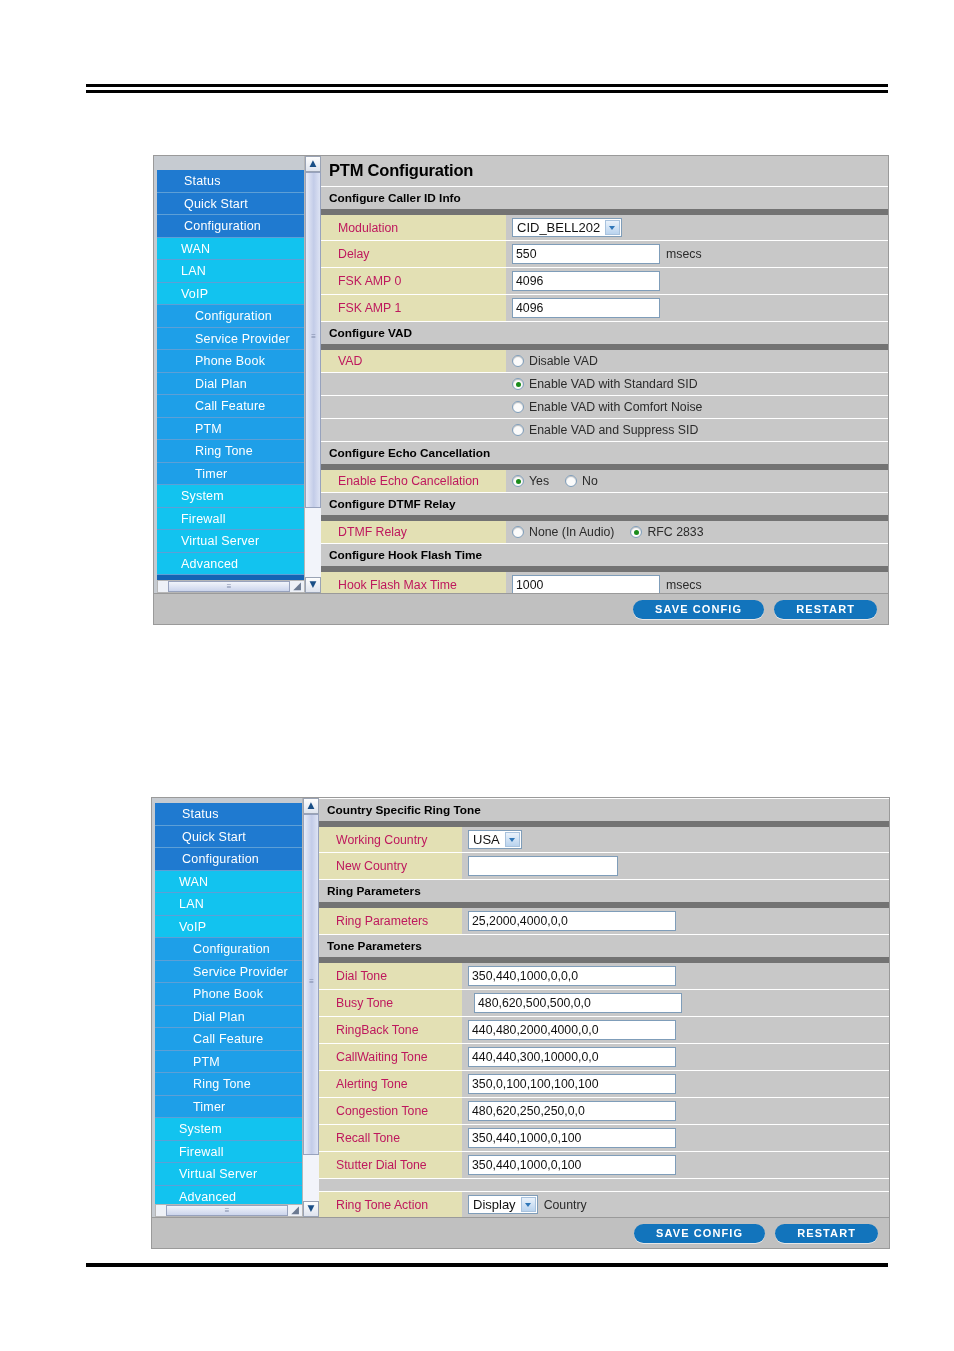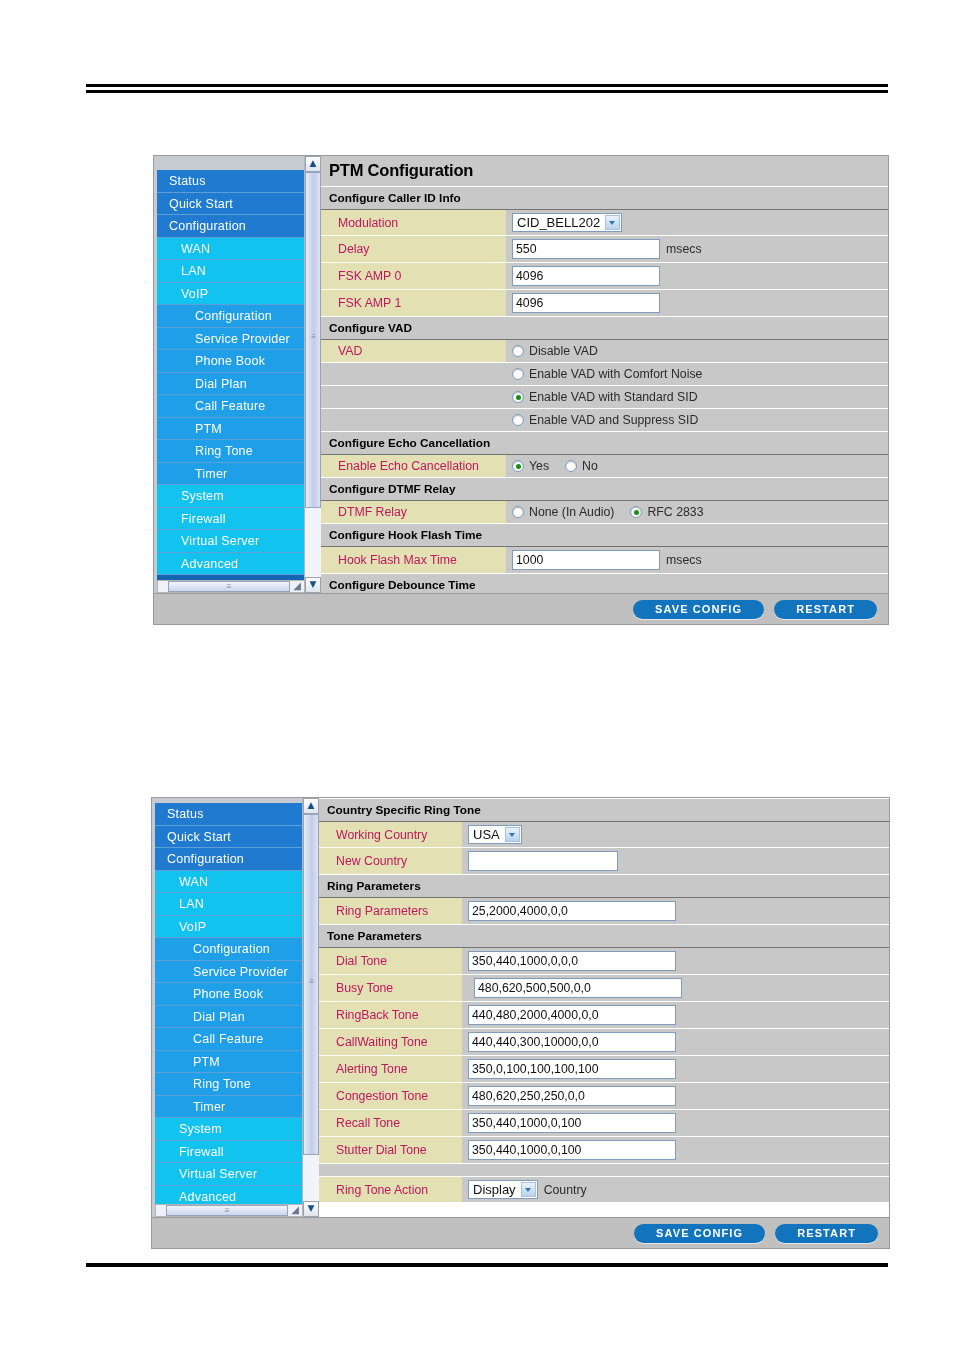--- a/index.html
+++ b/index.html
@@ -76,21 +76,21 @@
     height: 22.5px;
     line-height: 22.5px;
     color: #ffffff;
     font-size: 12.5px;
     border-bottom: 1px solid #5d9fd6;
     box-sizing: border-box;
     white-space: nowrap;
     overflow: hidden;
     letter-spacing: .2px;
   }
-  .lvl1 { background: #1f7ad0; padding-left: 12px; }
+  .lvl1 { background: #1f7ad0; padding-left: 27px; }
   .lvl2 { background: #12c3ef; padding-left: 24px; }
   .lvl3 { background: #1e9fe8; padding-left: 38px; }
   .lvl1.dark { background: #1464b4; }
 
   
   .vscroll {
     position: absolute;
     right: 0;
     top: 0;
     bottom: 0;
@@ -152,21 +152,21 @@
     padding: 5px 0 6px 8px;
     border-bottom: 1px solid #fff;
     letter-spacing: -.2px;
   }
   .sec-head {
     background: #c8c8c8;
     font-size: 11.8px;
     font-weight: bold;
     color: #000;
     padding: 4px 0 4px 8px;
-    border-bottom: 1px solid #737373;
+    border-bottom: 6px solid #737373;
     border-top: 1px solid #ffffff;
   }
   tr.row td { border-bottom: 1px solid #ffffff; }
   td.lbl {
     background: #e3e0b4;
     font-size: 12.3px;
     color: #be185d;
     padding: 4px 0 4px 17px;
     white-space: nowrap;
   }
@@ -423,27 +423,27 @@
 
         <tr class="row">
           <td class="lbl">VAD</td>
           <td class="val">
             <span class="radio"></span><span class="radio-label">Disable VAD</span>
           </td>
         </tr>
         <tr class="row">
           <td class="lbl blank">&nbsp;</td>
           <td class="val">
+            <span class="radio on"></span><span class="radio-label">Enable VAD with Standard SID</span>
+          </td>
+        </tr>
+        <tr class="row">
+          <td class="lbl blank">&nbsp;</td>
+          <td class="val">
             <span class="radio"></span><span class="radio-label">Enable VAD with Comfort Noise</span>
-          </td>
-        </tr>
-        <tr class="row">
-          <td class="lbl blank">&nbsp;</td>
-          <td class="val">
-            <span class="radio on"></span><span class="radio-label">Enable VAD with Standard SID</span>
           </td>
         </tr>
         <tr class="row">
           <td class="lbl blank">&nbsp;</td>
           <td class="val">
             <span class="radio"></span><span class="radio-label">Enable VAD and Suppress SID</span>
           </td>
         </tr>
 
         <tr>

